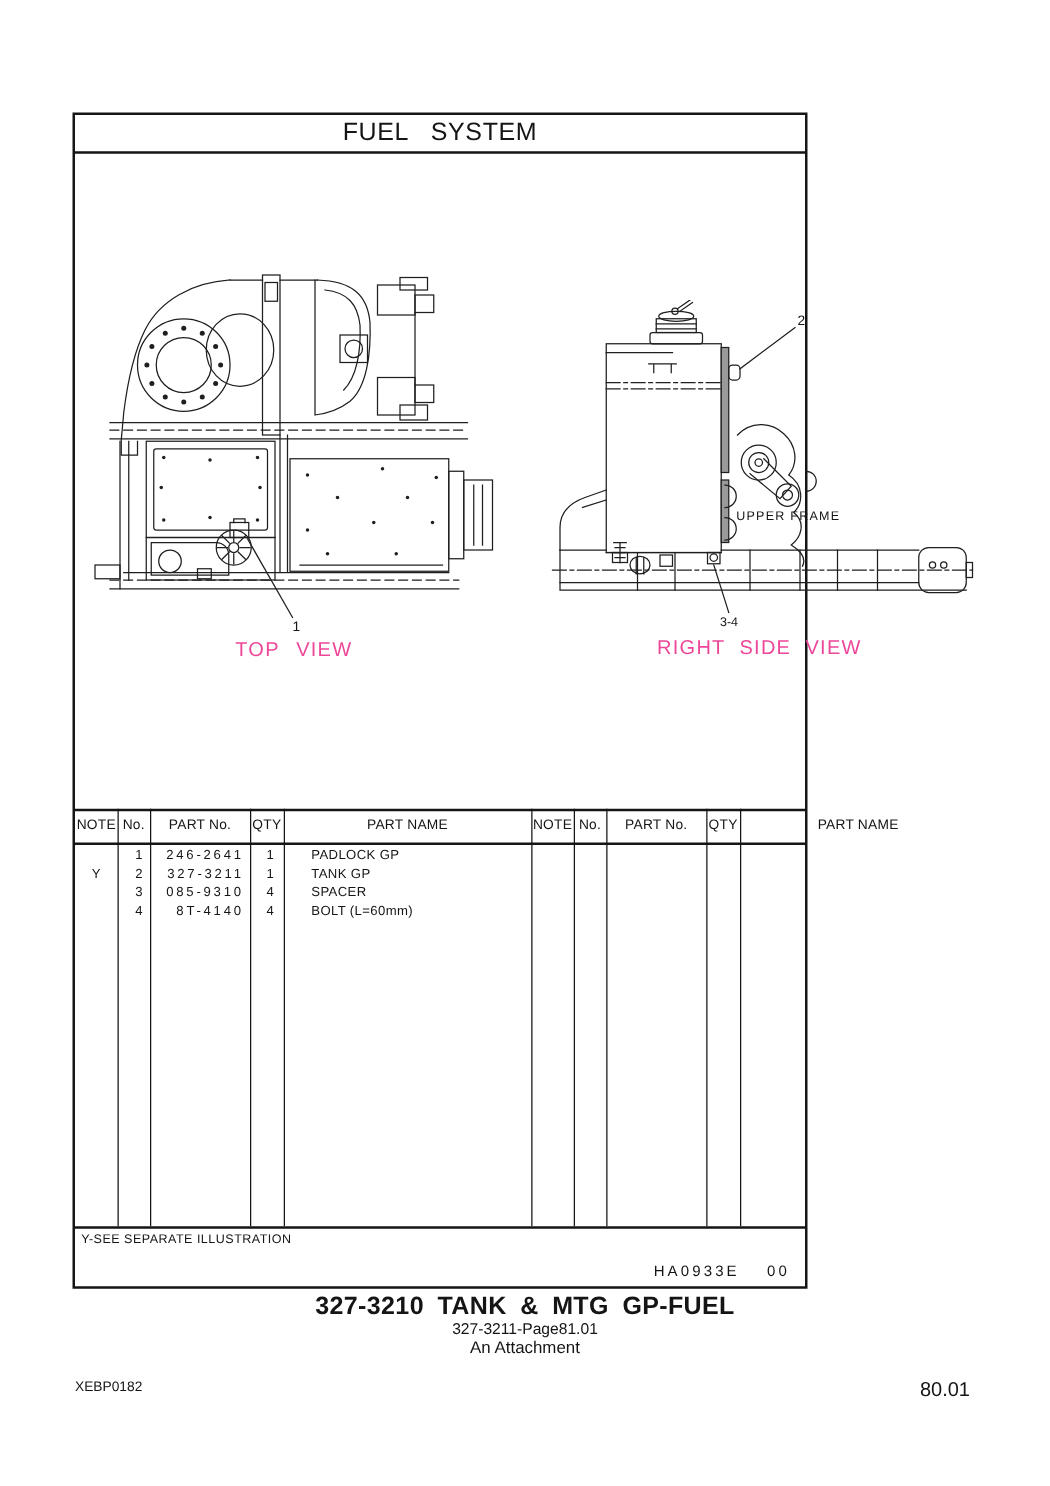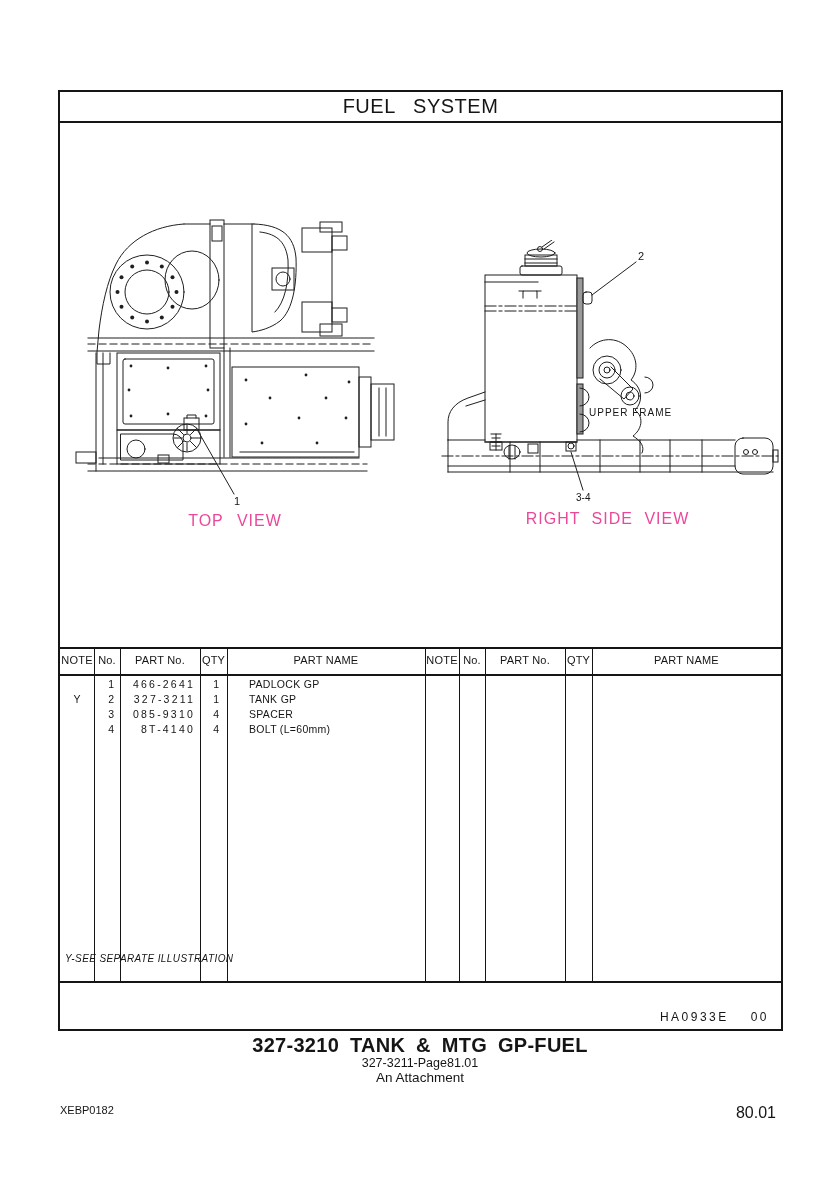--- a/index.html
+++ b/index.html
@@ -1,21 +1,21 @@
 <!DOCTYPE html>
 <html><head>
 <meta charset="utf-8">
 <style>
   html,body{margin:0;padding:0;background:#e8e8e8;}
   .page{
     position:relative; width:840px; height:1189px; background:#ffffff;
     font-family:"Liberation Sans", sans-serif; color:#151515; overflow:hidden;
   }
   .frame{
-    position:absolute; left:58px; top:90px; width:725px; height:941px;
+    position:absolute; left:58px; top:90px; width:588px; height:941px;
     border:2px solid #151515; box-sizing:border-box;
   }
   .title-box{
     position:absolute; left:0; top:0; width:100%; height:31px;
     border-bottom:2px solid #151515; box-sizing:border-box;
     text-align:center; line-height:29px;
   }
   .title-box .t{
     font-size:20px; letter-spacing:0.5px; word-spacing:12px; font-weight:500;
   }
@@ -50,21 +50,21 @@
   .c-no{left:34px; width:26px; text-align:right; padding-right:6px;}
   .c-pn{left:60px; width:80px; text-align:right; padding-right:5px; letter-spacing:2.2px;}
   .c-qty{left:140px; width:27px; text-align:right; padding-right:8px;}
   .c-name{left:167px; width:198px; text-align:left; padding-left:22px; letter-spacing:0.3px;}
   .c-note2{left:365px; width:34px; text-align:center;}
   .c-no2{left:399px; width:26px; text-align:right; padding-right:6px;}
   .c-pn2{left:425px; width:80px; text-align:right; padding-right:5px;}
   .c-qty2{left:505px; width:27px; text-align:right; padding-right:8px;}
   .c-name2{left:532px; width:189px; text-align:center;}
   .footnote{
-    position:absolute; left:5px; top:861px; font-size:10px; letter-spacing:0.4px;font-style:italic;
+    position:absolute; left:5px; top:894px; font-size:10px; letter-spacing:0.4px;
   }
   .doccode{
     position:absolute; right:12px; top:918px; font-size:12px; letter-spacing:2.5px;
   }
   .doccode .rev{margin-left:16px;}
   .caption{position:absolute; left:0; top:1034px; width:840px; text-align:center; line-height:1.12;}
   .cap1{font-size:20px; font-weight:bold; letter-spacing:0.3px; word-spacing:5px;}
   .cap2{font-size:12.5px; margin-top:1px;}
   .cap3{font-size:12.5px;}
   .cap4{font-size:13.5px;}
@@ -265,21 +265,21 @@
       <div class="cell c-note2">NOTE</div>
       <div class="cell c-no2" style="text-align:center;padding:0;">No.</div>
       <div class="cell c-pn2" style="text-align:center;padding:0;">PART No.</div>
       <div class="cell c-qty2" style="text-align:center;padding:0;">QTY</div>
       <div class="cell c-name2">PART NAME</div>
     </div>
 
     <div class="trow" style="top:584.5px;">
       <div class="cell c-note"></div>
       <div class="cell c-no">1</div>
-      <div class="cell c-pn">466-2641</div>
+      <div class="cell c-pn">246-2641</div>
       <div class="cell c-qty">1</div>
       <div class="cell c-name">PADLOCK GP</div>
     </div>
     <div class="trow" style="top:599.5px;">
       <div class="cell c-note">Y</div>
       <div class="cell c-no">2</div>
       <div class="cell c-pn">327-3211</div>
       <div class="cell c-qty">1</div>
       <div class="cell c-name">TANK GP</div>
     </div>

